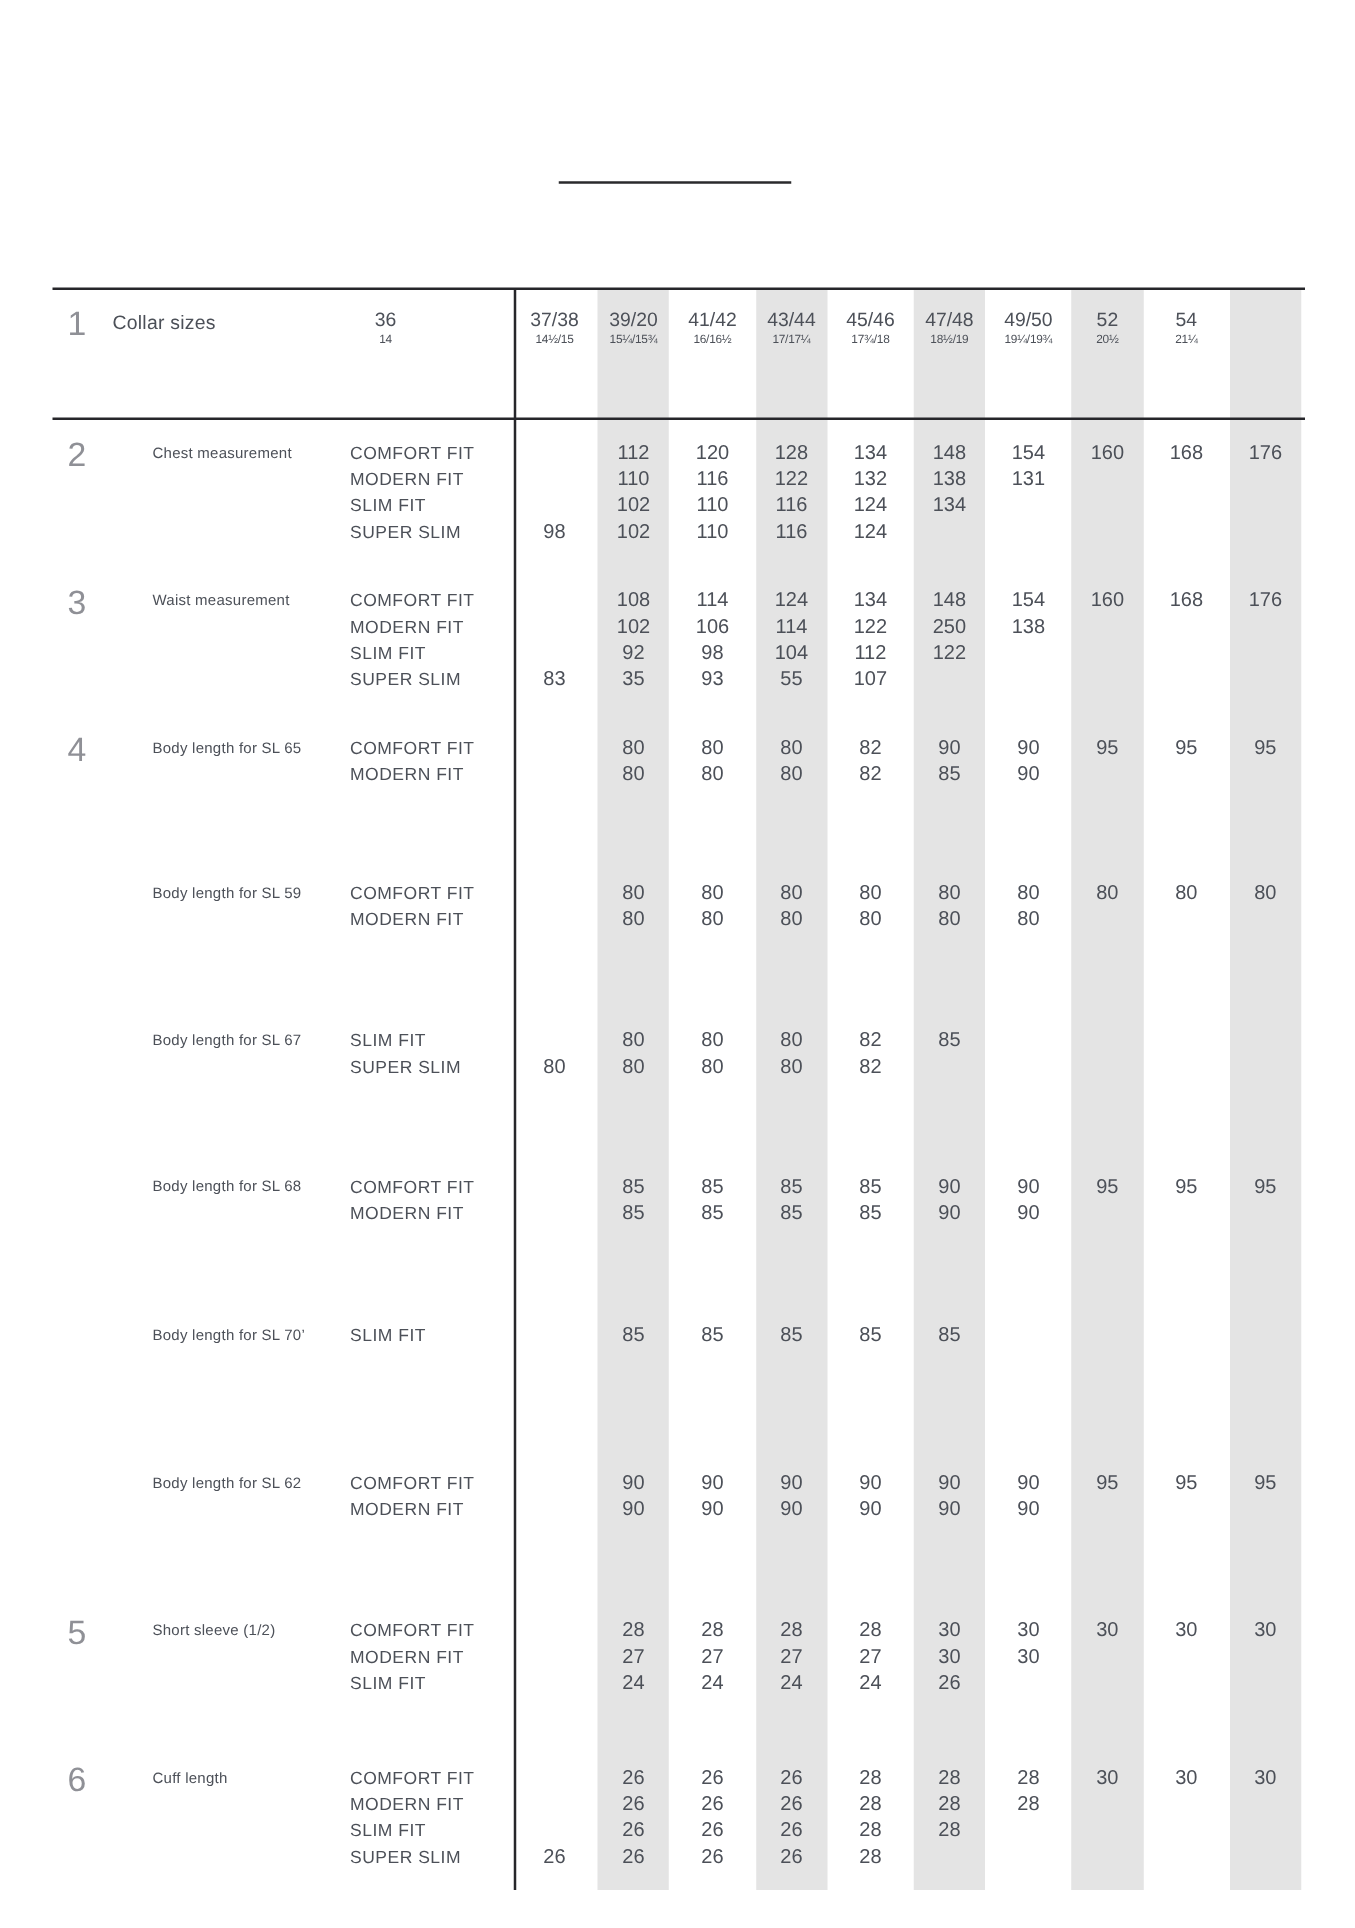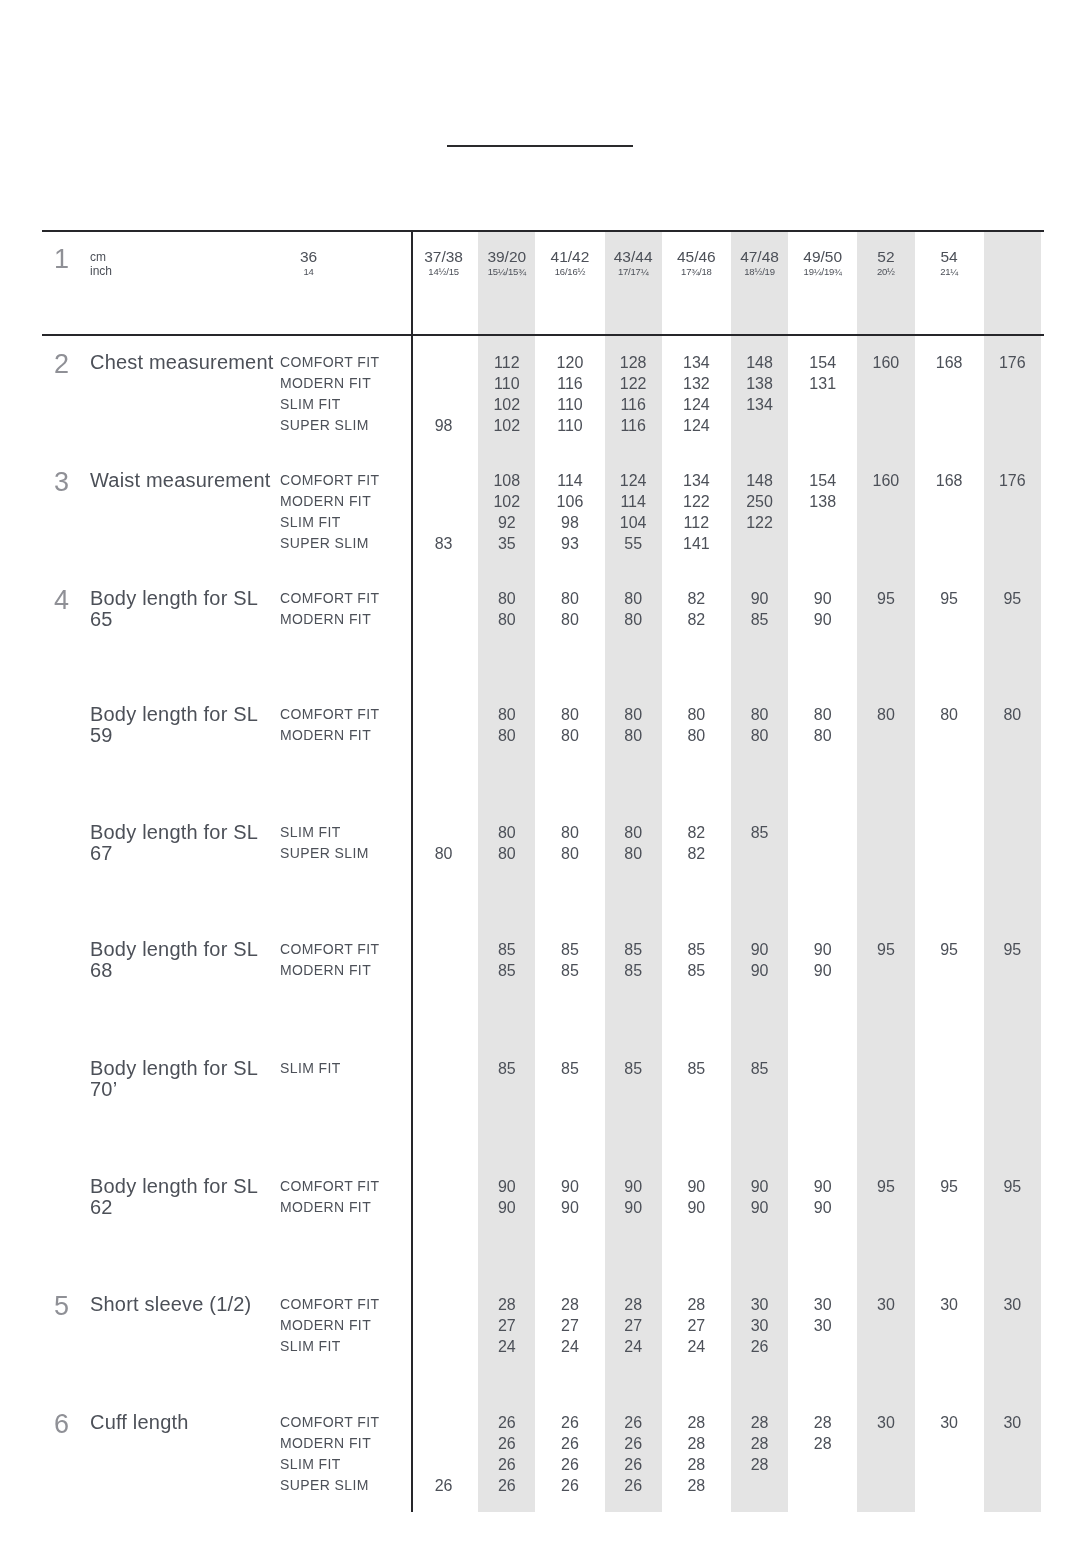--- a/index.html
+++ b/index.html
@@ -39,21 +39,21 @@
   #sections .group:nth-child(4){margin-top:74px;}
   #sections .group:nth-child(5){margin-top:76px;}
   #sections .group:nth-child(6){margin-top:75px;}
   #sections .group:nth-child(7){margin-top:77px;}
   #sections .group:nth-child(8){margin-top:97px;}
   #sections .group:nth-child(9){margin-top:76px;}
   #sections .group:nth-child(10){margin-top:55px;}
 
   .g-num{grid-column:1;grid-row:1 / span 4;font-size:27px;font-weight:300;color:#8f9096;
          padding-left:12px;line-height:24px;}
-  .g-label{grid-column:2;grid-row:1;font-size:20px;line-height:21px;letter-spacing:.2px;}
+  .g-label{grid-column:2;grid-row:1;font-size:12px;line-height:21px;letter-spacing:.2px;margin-left:32px;}
   .g-fit{grid-column:3;font-size:14px;line-height:21px;letter-spacing:.4px;}
   .g-val{text-align:center;font-size:16px;line-height:21px;}
 </style>
 </head>
 <body>
 
 <div class="page">
   <div class="title-rule"></div>
 
   <div class="table">
@@ -68,24 +68,21 @@
         <div class="band"></div>
         <div class="band on"></div>
         <div class="band"></div>
         <div class="band on"></div>
       </div>
     <div class="vline"></div>
 
     <div class="content">
       <div class="header-row">
         <div class="rownum">1</div>
-        <div class="hdr-units">
-          <div>cm</div>
-          <div>inch</div>
-        </div>
+        <div class="hdr-label">Collar sizes</div>
 
       <div class="hcell">
             <span class="cm">36</span>
             <span class="in">14</span>
           </div>
           <div class="hcell">
             <span class="cm">37/38</span>
             <span class="in">14½/15</span>
           </div>
           <div class="hcell">
@@ -204,21 +201,21 @@
             <div class="g-val" style="grid-area: 3 / 9;">122</div>
             <div class="g-val" style="grid-area: 3 / 10;"></div>
             <div class="g-val" style="grid-area: 3 / 11;"></div>
             <div class="g-val" style="grid-area: 3 / 12;"></div>
             <div class="g-val" style="grid-area: 3 / 13;"></div>
             <div class="g-fit" style="grid-row: 4;">SUPER SLIM</div>
             <div class="g-val" style="grid-area: 4 / 4;">83</div>
             <div class="g-val" style="grid-area: 4 / 5;">35</div>
             <div class="g-val" style="grid-area: 4 / 6;">93</div>
             <div class="g-val" style="grid-area: 4 / 7;">55</div>
-            <div class="g-val" style="grid-area: 4 / 8;">141</div>
+            <div class="g-val" style="grid-area: 4 / 8;">107</div>
             <div class="g-val" style="grid-area: 4 / 9;"></div>
             <div class="g-val" style="grid-area: 4 / 10;"></div>
             <div class="g-val" style="grid-area: 4 / 11;"></div>
             <div class="g-val" style="grid-area: 4 / 12;"></div>
             <div class="g-val" style="grid-area: 4 / 13;"></div>
           </div>
           <div class="group">
             <div class="g-num" style="grid-row: 1 / span 2;">4</div>
             <div class="g-label">Body length for SL 65</div>
             <div class="g-fit" style="grid-row: 1;">COMFORT FIT</div>

